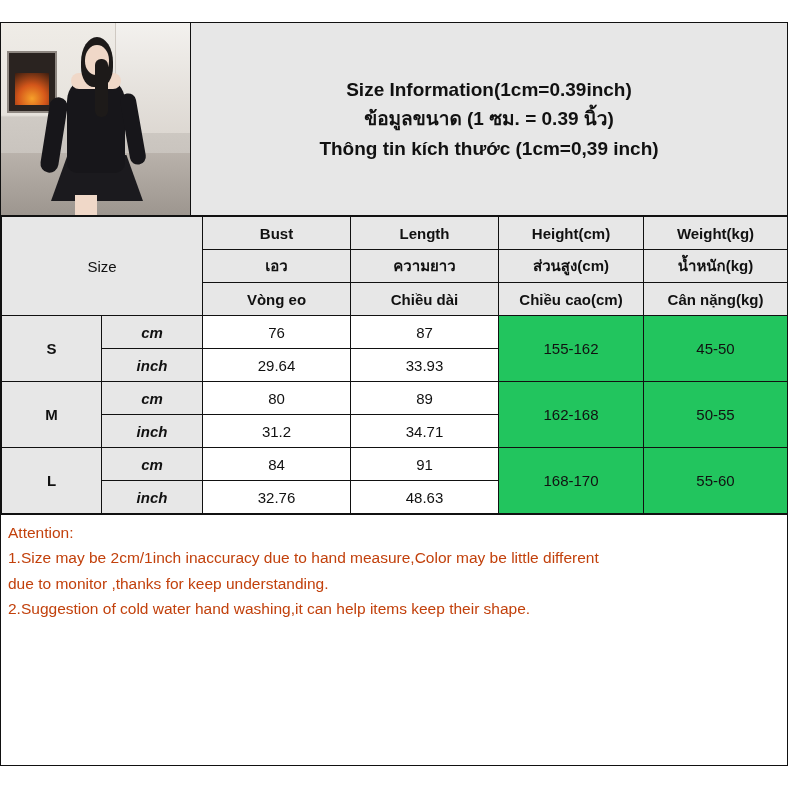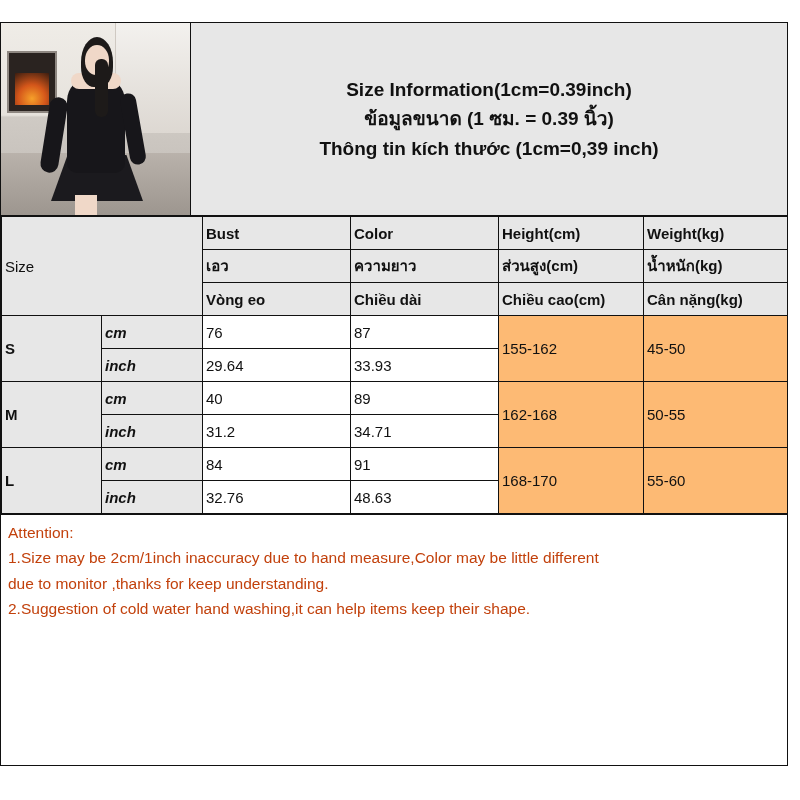--- a/index.html
+++ b/index.html
@@ -130,42 +130,42 @@
   }
 
   
   table.size-table {
     width: 100%;
     border-collapse: collapse;
     table-layout: fixed;
   }
   table.size-table td {
     border: 1px solid #111111;
-    text-align: left;
+    text-align: center;
     vertical-align: middle;
     font-size: 15px;
     color: #111111;
     padding: 2px 3px;
     height: 33px;
     box-sizing: border-box;
   }
   .c-size   { width: 100px; }
   .c-unit   { width: 101px; }
   .c-bust   { width: 148px; }
   .c-length { width: 148px; }
   .c-height { width: 145px; }
   .c-weight { width: 144px; }
 
   td.grey { background: #e7e7e7; }
   td.head-lbl { font-weight: bold; font-size: 16px; }
   td.size-word { font-weight: normal; font-size: 27px; }
   td.size-val  { font-weight: bold; font-size: 19px; }
   td.unit      { font-weight: bold; font-size: 15px; font-style: italic; }
   td.num       { font-size: 16px; background:#ffffff;margin-top:31px; }
-  td.span-val  { font-size: 16px; background:#fdba74; }
+  td.span-val  { font-size: 16px; background:#22c55e; }
 
   
   .attention {
     border-top: 1px solid #111111;
     padding: 6px 6px 6px 7px;
     box-sizing: border-box;
     background: #ffffff;
     height: 140px;
   }
   .attention p {
@@ -210,21 +210,21 @@
           <col class="c-unit">
           <col class="c-bust">
         <col class="c-length">
           <col class="c-height">
           <col class="c-weight">
       </colgroup>
       <tbody>
         <tr>
           <td class="grey size-word" rowspan="3" colspan="2">Size</td>
           <td class="grey head-lbl">Bust</td>
-          <td class="grey head-lbl">Color</td>
+          <td class="grey head-lbl">Length</td>
           <td class="grey head-lbl">Height(cm)</td>
           <td class="grey head-lbl">Weight(kg)</td>
         </tr>
         <tr>
           <td class="grey head-lbl">เอว</td>
           <td class="grey head-lbl">ความยาว</td>
           <td class="grey head-lbl">ส่วนสูง(cm)</td>
           <td class="grey head-lbl">น้ำหนัก(kg)</td>
         </tr>
         <tr>
@@ -244,21 +244,21 @@
         </tr>
         <tr>
           <td class="grey unit">inch</td>
           <td class="num">29.64</td>
           <td class="num">33.93</td>
         </tr>
 
         <tr>
           <td class="grey size-val" rowspan="2">M</td>
           <td class="grey unit">cm</td>
-          <td class="num">40</td>
+          <td class="num">80</td>
           <td class="num">89</td>
           <td class="span-val" rowspan="2">162-168</td>
           <td class="span-val" rowspan="2">50-55</td>
         </tr>
         <tr>
           <td class="grey unit">inch</td>
           <td class="num">31.2</td>
           <td class="num">34.71</td>
         </tr>
 

